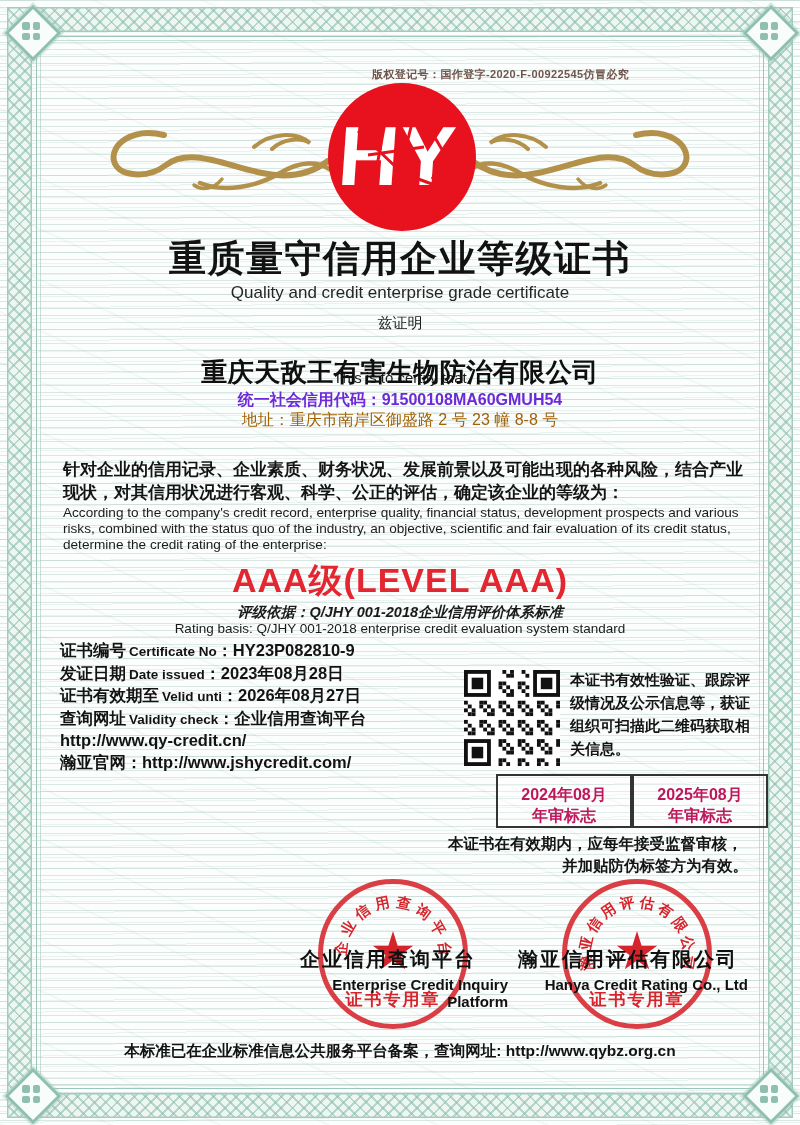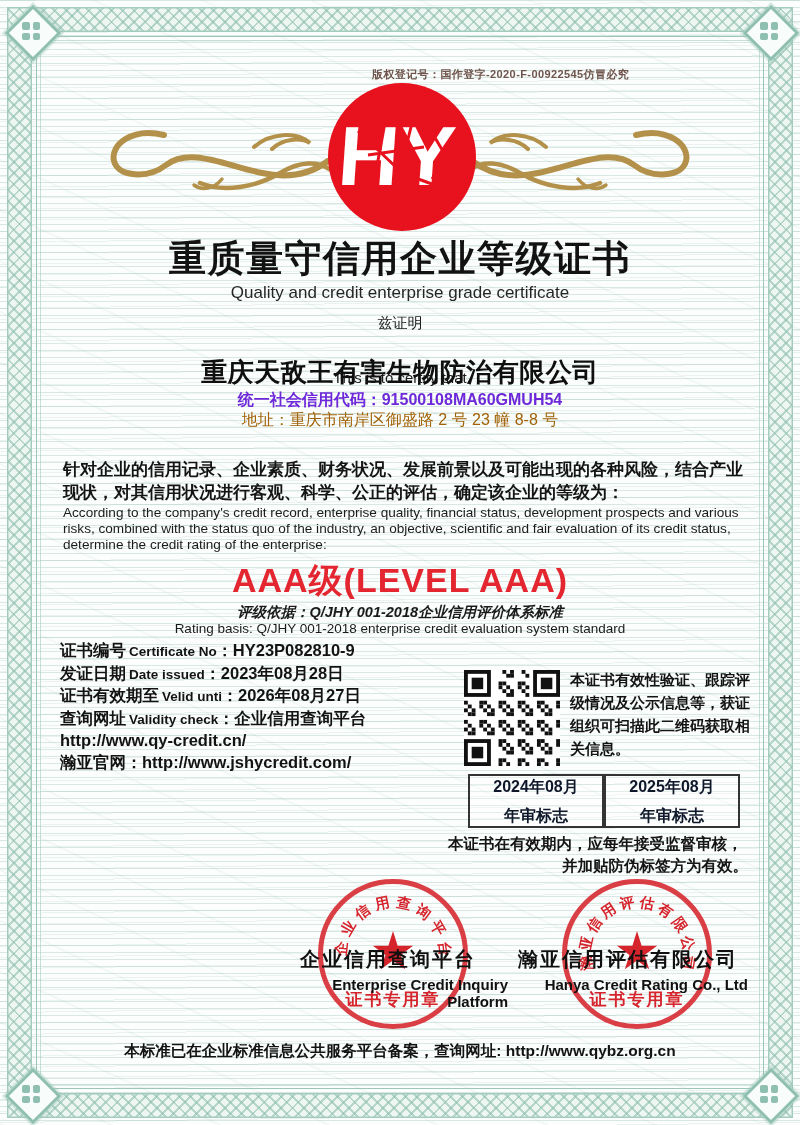--- a/index.html
+++ b/index.html
@@ -71,22 +71,22 @@
   .details .cn{font-size:16.5px;font-weight:700;}
   .details .en{font-size:13.5px;font-weight:600;margin-left:3px;}
   .details .sep{font-size:16px;font-weight:700;}
   .details .val{font-size:16.5px;font-weight:700;}
 
   .qr{left:464px;top:670px;width:96px;height:96px;background:#fff;padding:0;}
   .qr svg{width:96px;height:96px;display:block;}
   .qr-note{left:570px;top:668px;width:180px;font-size:15px;font-weight:600;color:#141414;line-height:23px;}
 
   .year-box{top:774px;width:132px;height:50px;border:2px solid #343434;background:rgba(255,255,255,.25);
-    display:flex;flex-direction:column;align-items:center;justify-content:space-between;
-    font-size:16px;font-weight:600;color:#0f172a;line-height:21px;}
+    display:flex;flex-direction:column;align-items:center;justify-content:flex-end;
+    font-size:16px;font-weight:600;color:#be185d;line-height:21px;margin-left:28px;}
   .year-box.b1{left:468px;} .year-box.b2{left:604px;}
   .supervise{left:448px;top:833px;width:300px;font-size:15.5px;font-weight:600;color:#141414;line-height:22px;}
   .supervise .l2{text-align:right;}
 
   
   .seal{width:140px;height:140px;border-radius:50%;border:5px solid rgba(214,36,44,.88);
     position:absolute;top:879px;}
   .seal.s1{left:318px;} .seal.s2{left:562px;}
   .seal-arc{position:absolute;inset:0;}
   .seal-arc span{position:absolute;left:50%;top:50%;width:18px;height:18px;margin:-9px 0 0 -9px;

